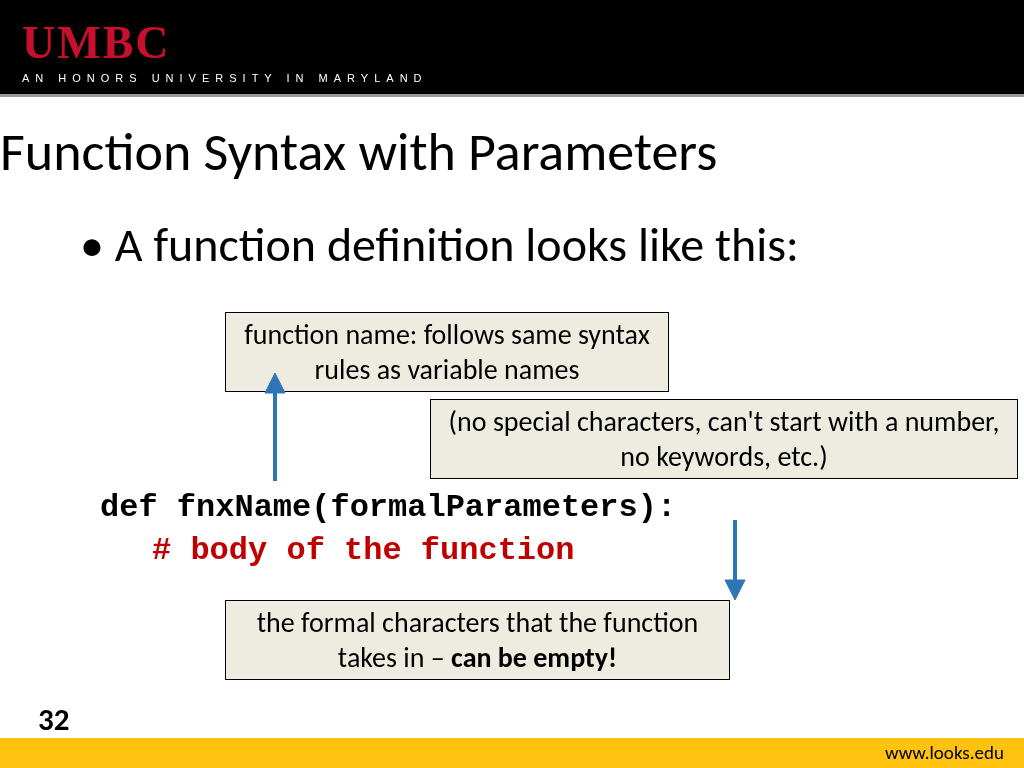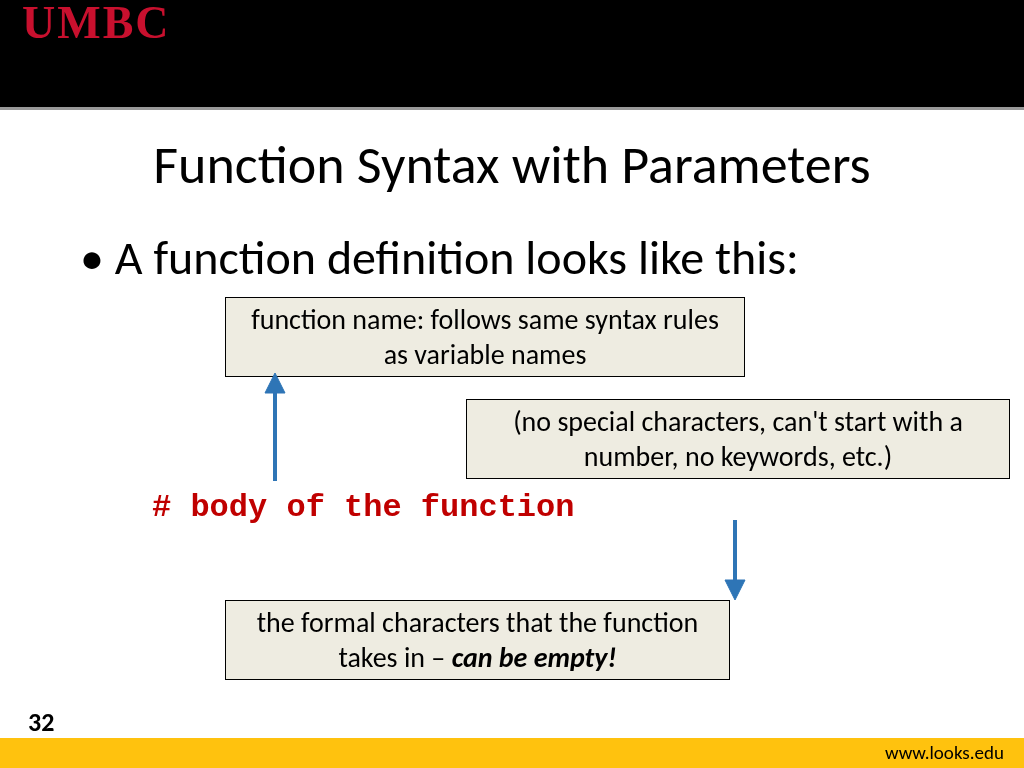--- a/index.html
+++ b/index.html
@@ -6,22 +6,22 @@
   body {
     width: 1024px;
     height: 768px;
     font-family: Calibri, Arial, sans-serif;
     background: #fff;
     position: relative;
     overflow: hidden;
   }
   .header {
     background: #000;
-    height: 110px;
-    padding: 0 0 0 22px;
+    height: 97px;
+    padding: 20px 0 0 22px;
     position: relative;
   }
   .logo {
     font-family: "Times New Roman", serif;
     font-weight: bold;
     font-size: 46px;
     color: #c8102e;
     letter-spacing: 2px;
     line-height: 1;
   }
@@ -36,43 +36,42 @@
     position: absolute;
     bottom: 0;
     left: 0;
     right: 0;
     height: 3px;
     background: #999;
   }
   .title {
     font-size: 54px;
     font-weight: 400;
-    text-align: center;
     margin-top: 22px;
     color: #000;
   }
   .bullet {
     font-size: 48px;
     margin: 30px 0 0 80px;
     color: #000;
   }
   .bullet::before {
     content: "• ";
   }
   .callout {
     position: absolute;
     background: #eeece1;
     border: 1px solid #000;
     font-size: 28px;
     text-align: center;
     padding: 4px 14px;
     line-height: 1.25;
   }
-  .callout1 { left: 225px; top: 297px; width: 520px; }
-  .callout2 { left: 430px; top: 399px; width: 544px; margin-left: 36px; }
+  .callout1 { left: 225px; top: 312px; width: 444px; }
+  .callout2 { left: 430px; top: 399px; width: 588px; }
   .callout3 { left: 225px; top: 600px; width: 505px; }
   .code {
     position: absolute;
     left: 100px;
     top: 486px;
     font-family: "Courier New", monospace;
     font-size: 32px;
     font-weight: bold;
     line-height: 1.35;
   }
@@ -88,57 +87,59 @@
   .footer {
     position: absolute;
     bottom: 0;
     left: 0;
     right: 0;
     height: 30px;
     background: #ffc20e;
   }
   .page-num {
     position: absolute;
-    left: 28px;
+    left: 38px;
     bottom: 30px;
-    font-size: 26px;
+    font-size: 31px;
     font-weight: bold;
     font-family: Calibri, Arial, sans-serif;
     margin-top: 24px;
   }
   .url {
     position: absolute;
     right: 20px;
     bottom: 4px;
     font-size: 19px;
     font-family: Calibri, Arial, sans-serif;
   }
-  .bold { font-weight: bold; font-style: italic; }
+  .bold { font-weight: bold; }
 </style>
 </head>
 <body>
 
 <div class="header">
   <div class="logo">UMBC</div>
+  <div class="tagline">AN HONORS UNIVERSITY IN MARYLAND</div>
   <div class="header-line"></div>
 </div>
 
 <h1 class="title">Function Syntax with Parameters</h1>
 
 <div class="bullet">A function definition looks like this:</div>
 
 <div class="callout callout1">function name: follows same syntax rules as variable names</div>
 <div class="callout callout2">(no special characters, can't start with a number, no keywords, etc.)</div>
 
 <svg class="arrow" style="left:260px; top:373px;" width="30" height="108">
   <line x1="15" y1="18" x2="15" y2="108" stroke-width="4"></line>
   <polygon points="15,0 5,20 25,20"></polygon>
 </svg>
 
 <div class="code">
+  <div>def fnxName(formalParameters):</div>
   <div class="code-comment"># body of the function</div>
 </div>
 
 <svg class="arrow" style="left:720px; top:520px;" width="30" height="80">
   <line x1="15" y1="0" x2="15" y2="62" stroke-width="4"></line>
   <polygon points="15,80 5,60 25,60"></polygon>
 </svg>
 
 <div class="callout callout3">
   <span>the formal characters that the function takes in – </span><span class="bold">can be empty!</span>

